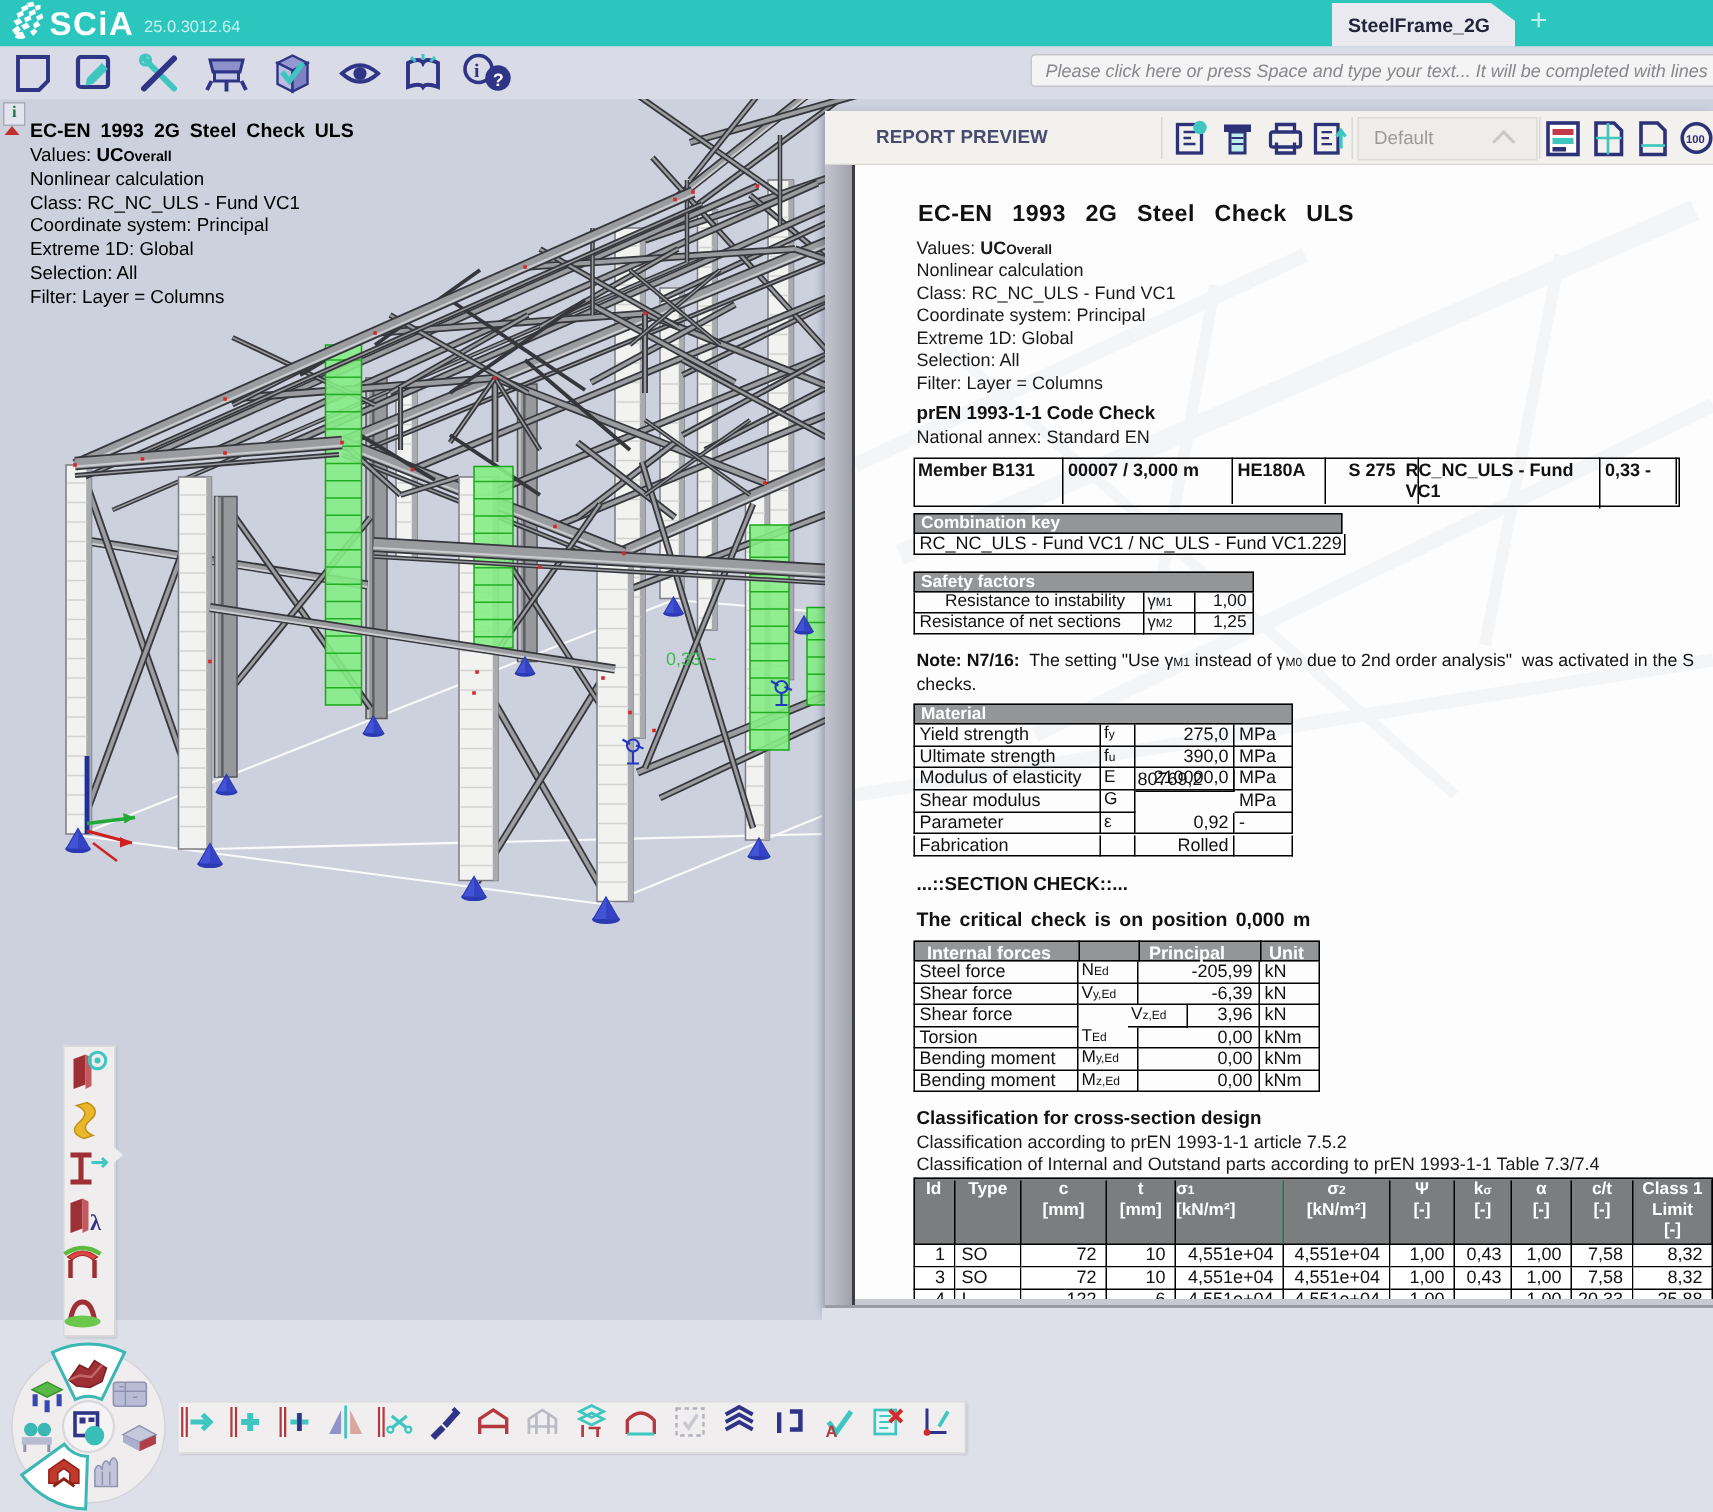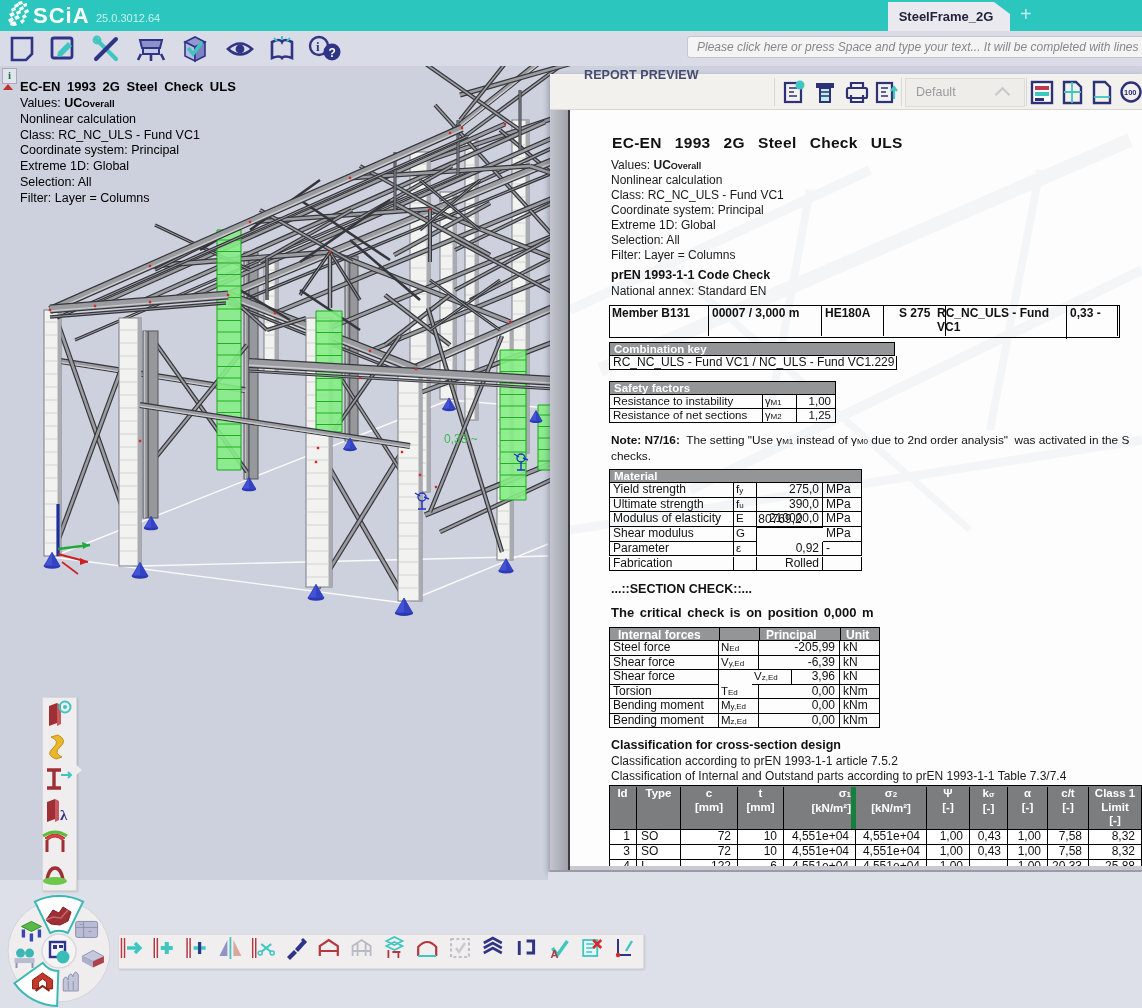--- a/index.html
+++ b/index.html
@@ -457,21 +457,21 @@
     <circle cx="20.531728644572716" cy="953.0776862183426" r="4.5" fill="#3cb8b4"></circle>
     <circle cx="29.531728644572716" cy="953.0776862183426" r="4.5" fill="#3cb8b4"></circle>
     <rect x="14.531728644572716" y="958.0776862183426" width="20" height="5" fill="#b8bcd2"></rect>
     <path d="M16.531728644572716 963.0776862183426 v5 M32.531728644572716 963.0776862183426 v5" stroke="#9093b2" stroke-width="2"></path>
     <path d="M21.419623623764732 926.4518483636019 l10 -5 10 5 -10 5 z" fill="#58b848" stroke="#3a9030" stroke-width="1"></path>
     <path d="M23.419623623764732 929.4518483636019 v8 M39.419623623764735 929.4518483636019 v8 M31.419623623764732 933.4518483636019 v8" stroke="#3947b0" stroke-width="3.4"></path>
   </svg>
 
 <div class="abs" style="left:550px;top:74px;width:592px;height:798px;background:#fdfdfd;box-shadow:-2px 2px 5px rgba(60,60,80,0.35)"></div>
 <div class="abs" style="left:550px;top:74px;width:592px;height:35px;background:#f2f1ed;border-bottom:1px solid #d8d7d2;border-radius:4px 0 0 0"></div>
-<div class="abs" style="left:584px;top:68px;font-size:12.5px;font-weight:bold;color:#474b70;letter-spacing:0.1px">REPORT PREVIEW</div>
+<div class="abs" style="left:584px;top:84px;font-size:12.5px;font-weight:bold;color:#474b70;letter-spacing:0.1px">REPORT PREVIEW</div>
 <div class="abs" style="left:774px;top:78px;width:1px;height:28px;background:#d8d8d8"></div>
 <div class="abs" style="left:901px;top:78px;width:1px;height:28px;background:#d8d8d8"></div>
 <div class="abs" style="left:905px;top:78px;width:118px;height:27px;background:#eeedea;border:1px solid #dddcd8"></div>
 <div class="abs" style="left:916px;top:85px;font-size:12.5px;color:#9a9a9a">Default</div>
 <div class="abs" style="left:997px;top:89px;width:9px;height:9px;border-left:2px solid #c8c8c8;border-top:2px solid #c8c8c8;transform:rotate(45deg)"></div>
 <div class="abs" style="left:1026px;top:78px;width:1px;height:28px;background:#d8d8d8"></div>
 <svg class="abs" style="left:0;top:0" width="1142" height="120">
     <rect x="785" y="83" width="16" height="19" fill="none" stroke="#2d3178" stroke-width="2.2"></rect>
     <path d="M789 88 h8 M789 92 h5 M789 96 h8" stroke="#2d3178" stroke-width="1.6"></path>
     <circle cx="800" cy="85" r="4.5" fill="#3fc6c0"></circle>
@@ -522,21 +522,21 @@
 <div style="position:absolute;left:609px;top:305px;width:509px;height:31px;border:1px solid #000"></div>
 <div style="position:absolute;left:609px;top:305px;width:100px;height:31px;border-right:1px solid #000;box-sizing:border-box;font-size:12px;font-weight:bold;color:#111;padding:1px 3px;overflow:hidden;line-height:14px">Member B131</div>
 <div style="position:absolute;left:709px;top:305px;width:113px;height:31px;border-right:1px solid #000;box-sizing:border-box;font-size:12px;font-weight:bold;color:#111;padding:1px 3px;overflow:hidden;line-height:14px">00007 / 3,000 m</div>
 <div style="position:absolute;left:822px;top:305px;width:62px;height:31px;border-right:1px solid #000;box-sizing:border-box;font-size:12px;font-weight:bold;color:#111;padding:1px 3px;overflow:hidden;line-height:14px">HE180A</div>
 <div style="position:absolute;left:896px;top:305px;width:50px;height:31px;border-right:1px solid #000;box-sizing:border-box;font-size:12px;font-weight:bold;color:#111;padding:1px 3px;overflow:hidden;line-height:14px">S 275</div>
 <div style="position:absolute;left:934px;top:305px;width:133px;height:34px;border-right:1px solid #000;box-sizing:border-box;font-size:12px;font-weight:bold;color:#111;padding:1px 3px;overflow:hidden;line-height:14px">RC_NC_ULS - Fund VC1</div>
 <div style="position:absolute;left:1067px;top:305px;width:51px;height:31px;border-right:1px solid #000;box-sizing:border-box;font-size:12px;font-weight:bold;color:#111;padding:1px 3px;overflow:hidden;line-height:14px">0,33 -</div>
 <div style="position:absolute;left:609px;top:342px;width:286px;height:13.5px;background:#939597;border:1px solid #000;box-sizing:border-box;color:#fff;font-weight:bold;font-size:11.5px;padding-left:4px;line-height:12px">Combination key</div>
 <div style="position:absolute;left:609px;top:355.5px;width:288px;height:14.5px;background:#fff;border:1px solid #000;border-top:none;box-sizing:border-box;font-size:12px;color:#111;padding-left:3px;line-height:13px">RC_NC_ULS - Fund VC1 / NC_ULS - Fund VC1.229</div>
 <div style="position:absolute;left:609px;top:381px;width:227px;height:13.5px;background:#939597;border:1px solid #000;box-sizing:border-box;color:#fff;font-weight:bold;font-size:11.5px;padding-left:4px;line-height:12px">Safety factors</div>
-<div style="position:absolute;left:609px;top:394.5px;width:154px;height:14px;border:1px solid #000;border-top:none;box-sizing:border-box;font-size:11.5px;color:#111;padding-left:3px;line-height:12.5px">Resistance to instability</div>
+<div style="position:absolute;left:609px;top:394.5px;width:154px;height:14px;border:1px solid #000;border-top:none;box-sizing:border-box;font-size:11.5px;color:#111;padding-left:20px;line-height:12.5px">Resistance to instability</div>
 <div style="position:absolute;left:763px;top:394.5px;width:34px;height:14px;border:1px solid #000;border-top:none;border-left:none;box-sizing:border-box;font-size:11px;color:#111;padding-left:2px;line-height:12.5px">γ<span style="font-size:8px">M1</span></div>
 <div style="position:absolute;left:797px;top:394.5px;width:39px;height:14px;border:1px solid #000;border-top:none;border-left:none;box-sizing:border-box;font-size:11.5px;color:#111;text-align:right;padding-right:4px;line-height:12.5px">1,00</div>
 <div style="position:absolute;left:609px;top:408.5px;width:154px;height:14px;border:1px solid #000;border-top:none;box-sizing:border-box;font-size:11.5px;color:#111;padding-left:3px;line-height:12.5px">Resistance of net sections</div>
 <div style="position:absolute;left:763px;top:408.5px;width:34px;height:14px;border:1px solid #000;border-top:none;border-left:none;box-sizing:border-box;font-size:11px;color:#111;padding-left:2px;line-height:12.5px">γ<span style="font-size:8px">M2</span></div>
 <div style="position:absolute;left:797px;top:408.5px;width:39px;height:14px;border:1px solid #000;border-top:none;border-left:none;box-sizing:border-box;font-size:11.5px;color:#111;text-align:right;padding-right:4px;line-height:12.5px">1,25</div>
 <div style="position:absolute;left:611px;top:433px;width:540px;font-size:11.8px;color:#111;line-height:15px"><b>Note: N7/16:</b>&nbsp; The setting "Use γ<span style="font-size:8px">M1</span> instead of γ<span style="font-size:8px">M0</span> due to 2nd order analysis"&nbsp; was activated in the S<br>checks.</div>
 <div style="position:absolute;left:609px;top:469px;width:253px;height:14px;background:#939597;border:1px solid #000;box-sizing:border-box;color:#fff;font-weight:bold;font-size:11.5px;padding-left:4px;line-height:12.5px">Material</div>
 <div style="position:absolute;left:609px;top:483px;width:125px;height:14.7px;border:1px solid #000;border-top:none;box-sizing:border-box;font-size:12px;color:#111;padding-left:3px;line-height:13.5px">Yield strength</div>
 <div style="position:absolute;left:734px;top:483px;width:23px;height:14.7px;border:1px solid #000;border-top:none;border-left:none;box-sizing:border-box;font-size:11.5px;color:#111;padding-left:2px;line-height:13.5px">f<span style="font-size:8px">y</span></div>
 <div style="position:absolute;left:757px;top:483px;width:66px;height:14.7px;border:1px solid #000;border-top:none;border-left:none;box-sizing:border-box;font-size:12px;color:#111;text-align:right;padding-right:3px;line-height:13.5px">275,0</div>
@@ -595,21 +595,21 @@
 <div style="position:absolute;left:759px;top:713.5px;width:81px;height:14.5px;border:1px solid #000;border-top:none;border-left:none;box-sizing:border-box;font-size:12px;color:#111;text-align:right;padding-right:4px;line-height:13px">0,00</div>
 <div style="position:absolute;left:840px;top:713.5px;width:40px;height:14.5px;border:1px solid #000;border-top:none;border-left:none;box-sizing:border-box;font-size:12px;color:#111;padding-left:3px;line-height:13px">kNm</div>
 <div style="position:absolute;left:611px;top:738px;font-size:12.5px;font-weight:bold;color:#111">Classification for cross-section design</div>
 <div style="position:absolute;left:611px;top:754px;font-size:12px;color:#1a1a1a">Classification  according to prEN 1993-1-1 article  7.5.2</div>
 <div style="position:absolute;left:611px;top:769px;font-size:12px;color:#1a1a1a">Classification  of Internal and  Outstand parts according to prEN 1993-1-1 Table 7.3/7.4</div>
 <div style="position:absolute;left:609px;top:785px;width:533px;height:45px;background:#7b7d7f;border:1px solid #000;box-sizing:border-box"></div>
 <div style="position:absolute;left:609px;top:787px;width:28px;height:43px;border-right:1px solid #000;box-sizing:border-box;font-size:11.5px;font-weight:bold;color:#fff;text-align:center;line-height:13.5px">Id</div>
 <div style="position:absolute;left:637px;top:787px;width:44px;height:43px;border-right:1px solid #000;box-sizing:border-box;font-size:11.5px;font-weight:bold;color:#fff;text-align:center;line-height:13.5px">Type</div>
 <div style="position:absolute;left:681px;top:787px;width:57px;height:43px;border-right:1px solid #000;box-sizing:border-box;font-size:11.5px;font-weight:bold;color:#fff;text-align:center;line-height:13.5px">c<br>[mm]</div>
 <div style="position:absolute;left:738px;top:787px;width:46px;height:43px;border-right:1px solid #000;box-sizing:border-box;font-size:11.5px;font-weight:bold;color:#fff;text-align:center;line-height:13.5px">t<br>[mm]</div>
-<div style="position:absolute;left:784px;top:787px;width:72px;height:42px;border-right:5px solid #15803d;box-sizing:border-box;font-size:11.5px;font-weight:bold;color:#fff;text-align:right;line-height:13.5px">σ<span style="font-size:8px">1</span><br>[kN/m²]</div>
+<div style="position:absolute;left:784px;top:787px;width:72px;height:42px;border-right:1px solid #15803d;box-sizing:border-box;font-size:11.5px;font-weight:bold;color:#fff;text-align:left;line-height:13.5px">σ<span style="font-size:8px">1</span><br>[kN/m²]</div>
 <div style="position:absolute;left:856px;top:787px;width:71px;height:43px;border-right:1px solid #000;box-sizing:border-box;font-size:11.5px;font-weight:bold;color:#fff;text-align:center;line-height:13.5px">σ<span style="font-size:8px">2</span><br>[kN/m²]</div>
 <div style="position:absolute;left:927px;top:787px;width:43px;height:43px;border-right:1px solid #000;box-sizing:border-box;font-size:11.5px;font-weight:bold;color:#fff;text-align:center;line-height:13.5px">Ψ<br>[-]</div>
 <div style="position:absolute;left:970px;top:787px;width:38px;height:43px;border-right:1px solid #000;box-sizing:border-box;font-size:11.5px;font-weight:bold;color:#fff;text-align:center;line-height:13.5px">k<span style="font-size:8px">σ</span><br>[-]</div>
 <div style="position:absolute;left:1008px;top:787px;width:40px;height:43px;border-right:1px solid #000;box-sizing:border-box;font-size:11.5px;font-weight:bold;color:#fff;text-align:center;line-height:13.5px">α<br>[-]</div>
 <div style="position:absolute;left:1048px;top:787px;width:41px;height:43px;border-right:1px solid #000;box-sizing:border-box;font-size:11.5px;font-weight:bold;color:#fff;text-align:center;line-height:13.5px">c/t<br>[-]</div>
 <div style="position:absolute;left:1089px;top:787px;width:53px;height:43px;border-right:1px solid #000;box-sizing:border-box;font-size:11.5px;font-weight:bold;color:#fff;text-align:center;line-height:13.5px">Class 1<br>Limit<br>[-]</div>
 <div style="position:absolute;left:609px;top:830px;width:28px;height:15px;border-right:1px solid #000;border-bottom:1px solid #000;border-left:1px solid #000;box-sizing:border-box;font-size:12px;color:#111;text-align:right;padding-right:6px;line-height:13.5px;background:#fff">1</div>
 <div style="position:absolute;left:637px;top:830px;width:44px;height:15px;border-right:1px solid #000;border-bottom:1px solid #000;border-left:none;box-sizing:border-box;font-size:12px;color:#111;text-align:left;padding-left:4px;line-height:13.5px;background:#fff">SO</div>
 <div style="position:absolute;left:681px;top:830px;width:57px;height:15px;border-right:1px solid #000;border-bottom:1px solid #000;border-left:none;box-sizing:border-box;font-size:12px;color:#111;text-align:right;padding-right:6px;line-height:13.5px;background:#fff">72</div>
 <div style="position:absolute;left:738px;top:830px;width:46px;height:15px;border-right:1px solid #000;border-bottom:1px solid #000;border-left:none;box-sizing:border-box;font-size:12px;color:#111;text-align:right;padding-right:6px;line-height:13.5px;background:#fff">10</div>

